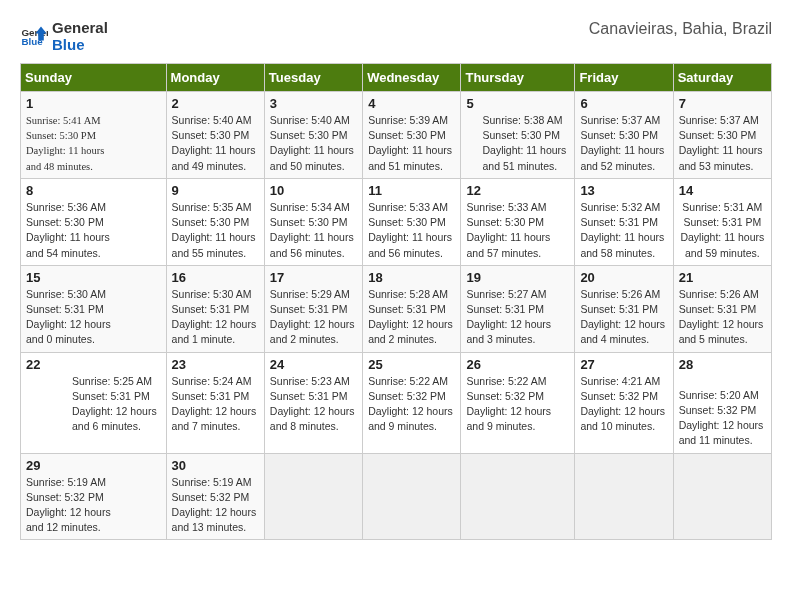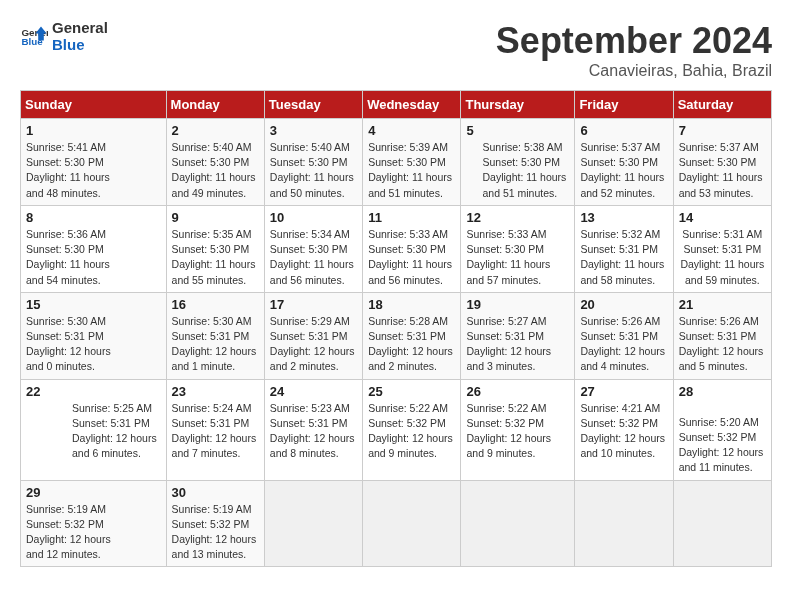--- a/index.html
+++ b/index.html
@@ -36,21 +36,21 @@
     .location {
       font-size: 16px;
       color: #555;
     }
     .calendar-table {
       width: 100%;
       border-collapse: collapse;
       font-size: 11px;
     }
     .calendar-table th {
-      background-color: #b91c1c;
+      background-color: #4d7c0f;
       color: #fff;
       padding: 6px 4px;
       text-align: left;
       font-size: 13px;
       font-weight: bold;
       border: 1px solid #ccc;
     }
     .calendar-table td {
       border: 1px solid #ccc;
       padding: 4px 5px;
@@ -89,42 +89,41 @@
       <text x="2" y="18" font-size="14" font-weight="bold" fill="#333">General</text>
       <text x="2" y="32" font-size="14" font-weight="bold" fill="#1565c0">Blue</text>
       <polygon points="30,5 38,15 34,15 34,25 26,25 26,15 22,15" fill="#1565c0"></polygon>
     </svg>
     <div>
       <div style="font-size:15px;font-weight:bold;color:#333;line-height:1.1;">General</div>
       <div style="font-size:15px;font-weight:bold;color:#1565c0;line-height:1.1;">Blue</div>
     </div>
   </div>
   <div class="title-area">
-    <div class="month-title">September 2024</div>
     <div class="location">Canavieiras, Bahia, Brazil</div>
   </div>
 </div>
 
 <table class="calendar-table">
   <thead>
     <tr>
     <th>Sunday</th>
         <th>Monday</th>
         <th>Tuesday</th>
         <th>Wednesday</th>
         <th>Thursday</th>
         <th>Friday</th>
         <th>Saturday</th>
       </tr>
   </thead>
   <tbody id="calendar-body">
   <tr>
         <td>
           <span class="day-num">1</span>
-          <div class="day-info" style="white-space: pre-line;">Sunrise: 5:41 AM
+          <div class="day-info" style="white-space: pre-line; font-family: Liberation Serif, serif;">Sunrise: 5:41 AM
 Sunset: 5:30 PM
 Daylight: 11 hours
 and 48 minutes.</div>
         </td>
         <td>
           <span class="day-num">2</span>
           <div class="day-info" style="white-space: pre-line;">Sunrise: 5:40 AM
 Sunset: 5:30 PM
 Daylight: 11 hours
 and 49 minutes.</div>

